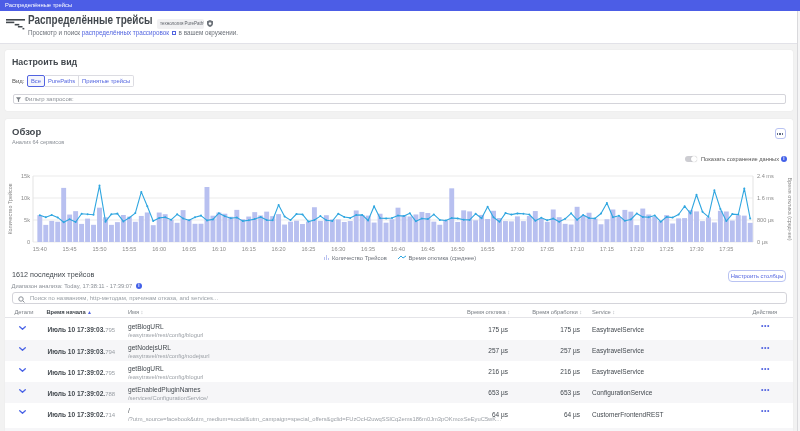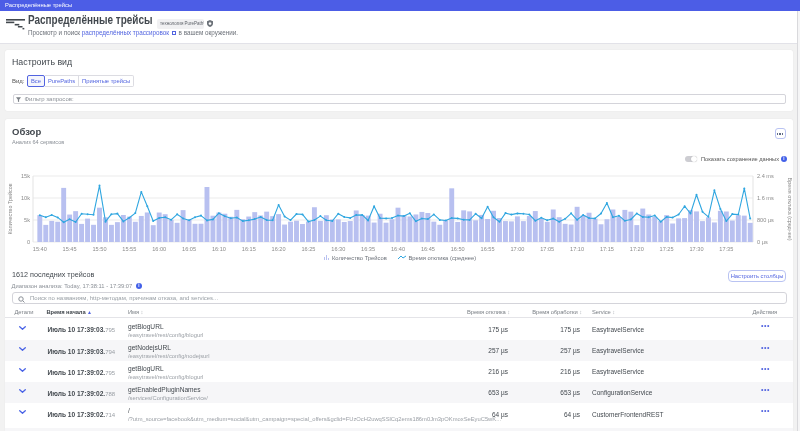--- a/index.html
+++ b/index.html
@@ -8,21 +8,21 @@
 .topbar { position:absolute; left:0; top:0; width:800px; height:11px; background:#4c5de6; color:#fff; font-size:5.8px; line-height:11px; padding-left:5px; }
 .header { position:absolute; left:0; top:11px; width:800px; height:33px; background:#fff; border-bottom:1px solid #e2e2e8; }
 .hicon { position:absolute; left:6px; top:8px; }
 .htitle { position:absolute; left:28px; top:2.4px; font-size:12px; font-weight:bold; color:#42484e; transform:scaleX(0.83); transform-origin:0 0; white-space:nowrap; }
 .hbadge { position:absolute; left:157px; top:8px; height:9.5px; width:47px; overflow:hidden; white-space:nowrap; background:#f1f1f3; border-radius:2px; font-size:4.5px; line-height:9.5px; padding:0 0 0 3px; color:#5a5f66; }
 .hbadgeicon { position:absolute; left:207px; top:9px; }
 .hsub { position:absolute; left:28px; top:17.5px; font-size:6.3px; color:#6b7078; }
 .hsub a { color:#5264e0; text-decoration:none; }
 .extlink { display:inline-block; width:4px; height:4px; border:1px solid #5264e0; position:relative; top:0px; margin:0 1px; }
 .card1 { position:absolute; left:5px; top:50px; width:788px; height:61px; background:#fff; border-radius:2px; box-shadow:0 0 1px rgba(0,0,0,0.12); }
-.c1title { position:absolute; left:7px; top:7px; font-size:8.8px; font-weight:normal; color:#42484e; }
+.c1title { position:absolute; left:7px; top:7px; font-size:8.8px; font-weight:bold; color:#42484e; }
 .vidlabel { position:absolute; left:7px; top:27.5px; font-size:6px; color:#555; }
 .btngroup { position:absolute; left:22px; top:25px; height:13px; display:flex; }
 .btngroup .b { height:12px; line-height:11px; font-size:5.8px; color:#5264e0; padding:0 3px; border:1px solid #dcdce2; background:#fff; border-left:none; }
 .btngroup .b:first-child { border:1px solid #5264e0; border-radius:2px; z-index:2; background:#f4f5fc; }
 .btngroup .b.last { border-radius:0 2px 2px 0; }
 .filterbox { position:absolute; left:7.8px; top:43.5px; width:773px; height:10.5px; border:1px solid #d4d4da; border-radius:2px; background:#fff; font-size:6px; color:#8b9097; line-height:9.5px; }
 .filterbox .funnel { position:absolute; left:2.7px; top:2.2px; }
 .filterbox span { position:absolute; left:10.7px; top:0; }
 .card2 { position:absolute; left:5px; top:119px; width:788px; height:312px; background:#fff; border-radius:2px 2px 0 0; box-shadow:0 0 1px rgba(0,0,0,0.12); }
 .c2title { position:absolute; left:7px; top:6.5px; font-size:9.5px; font-weight:bold; color:#42484e; }

